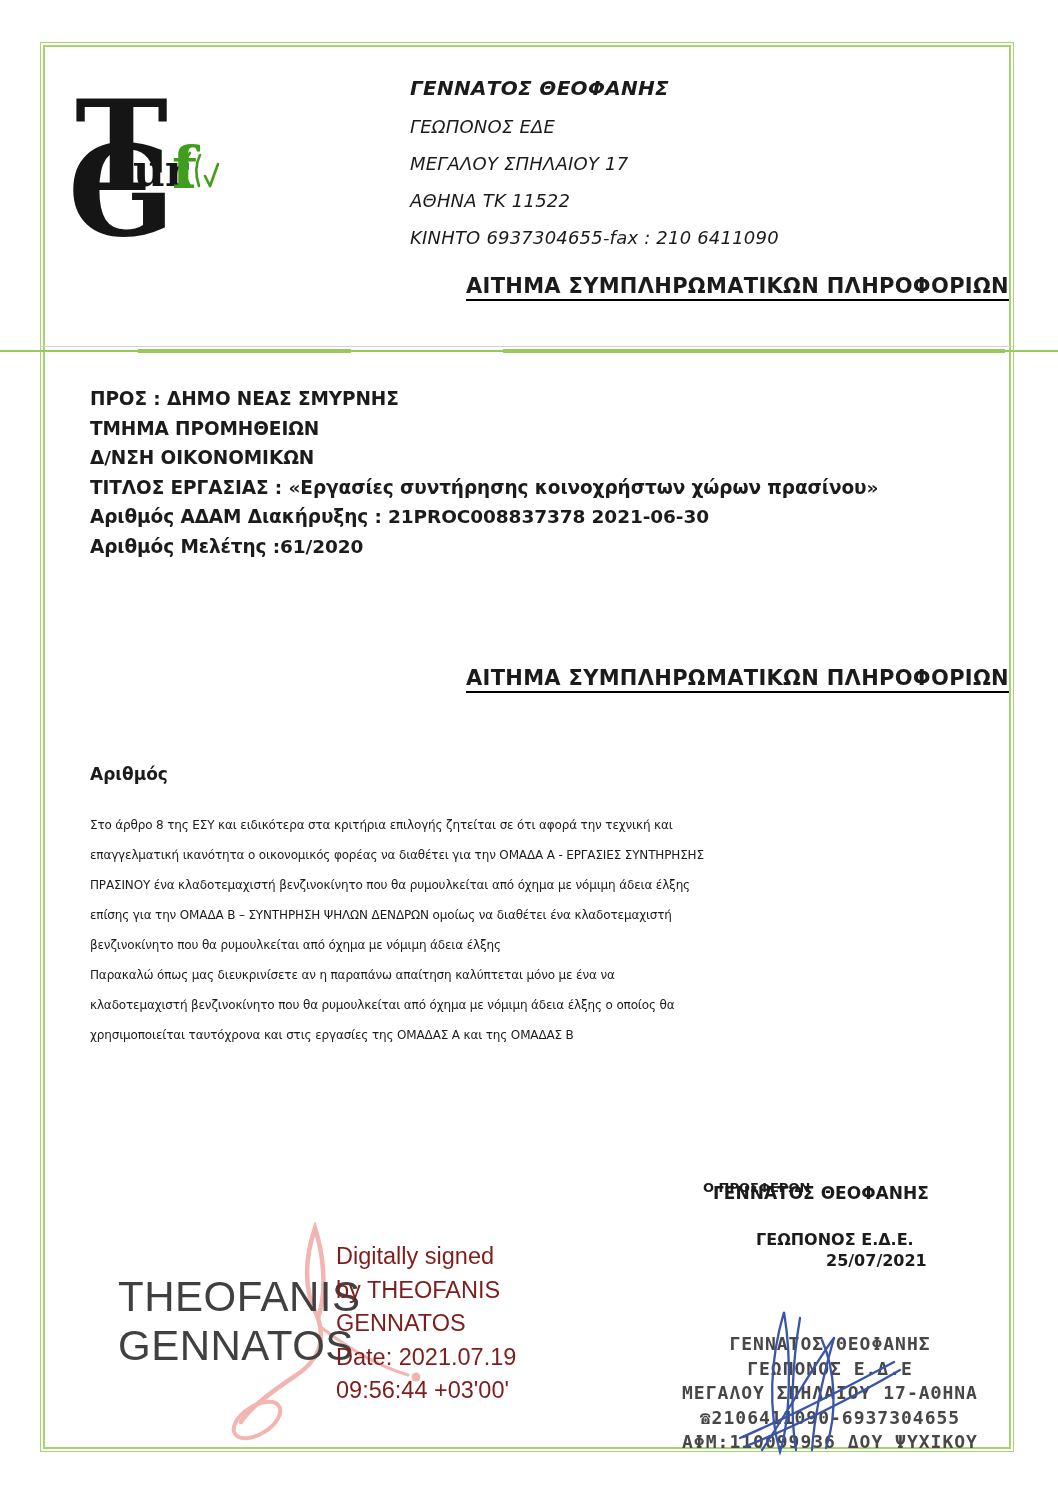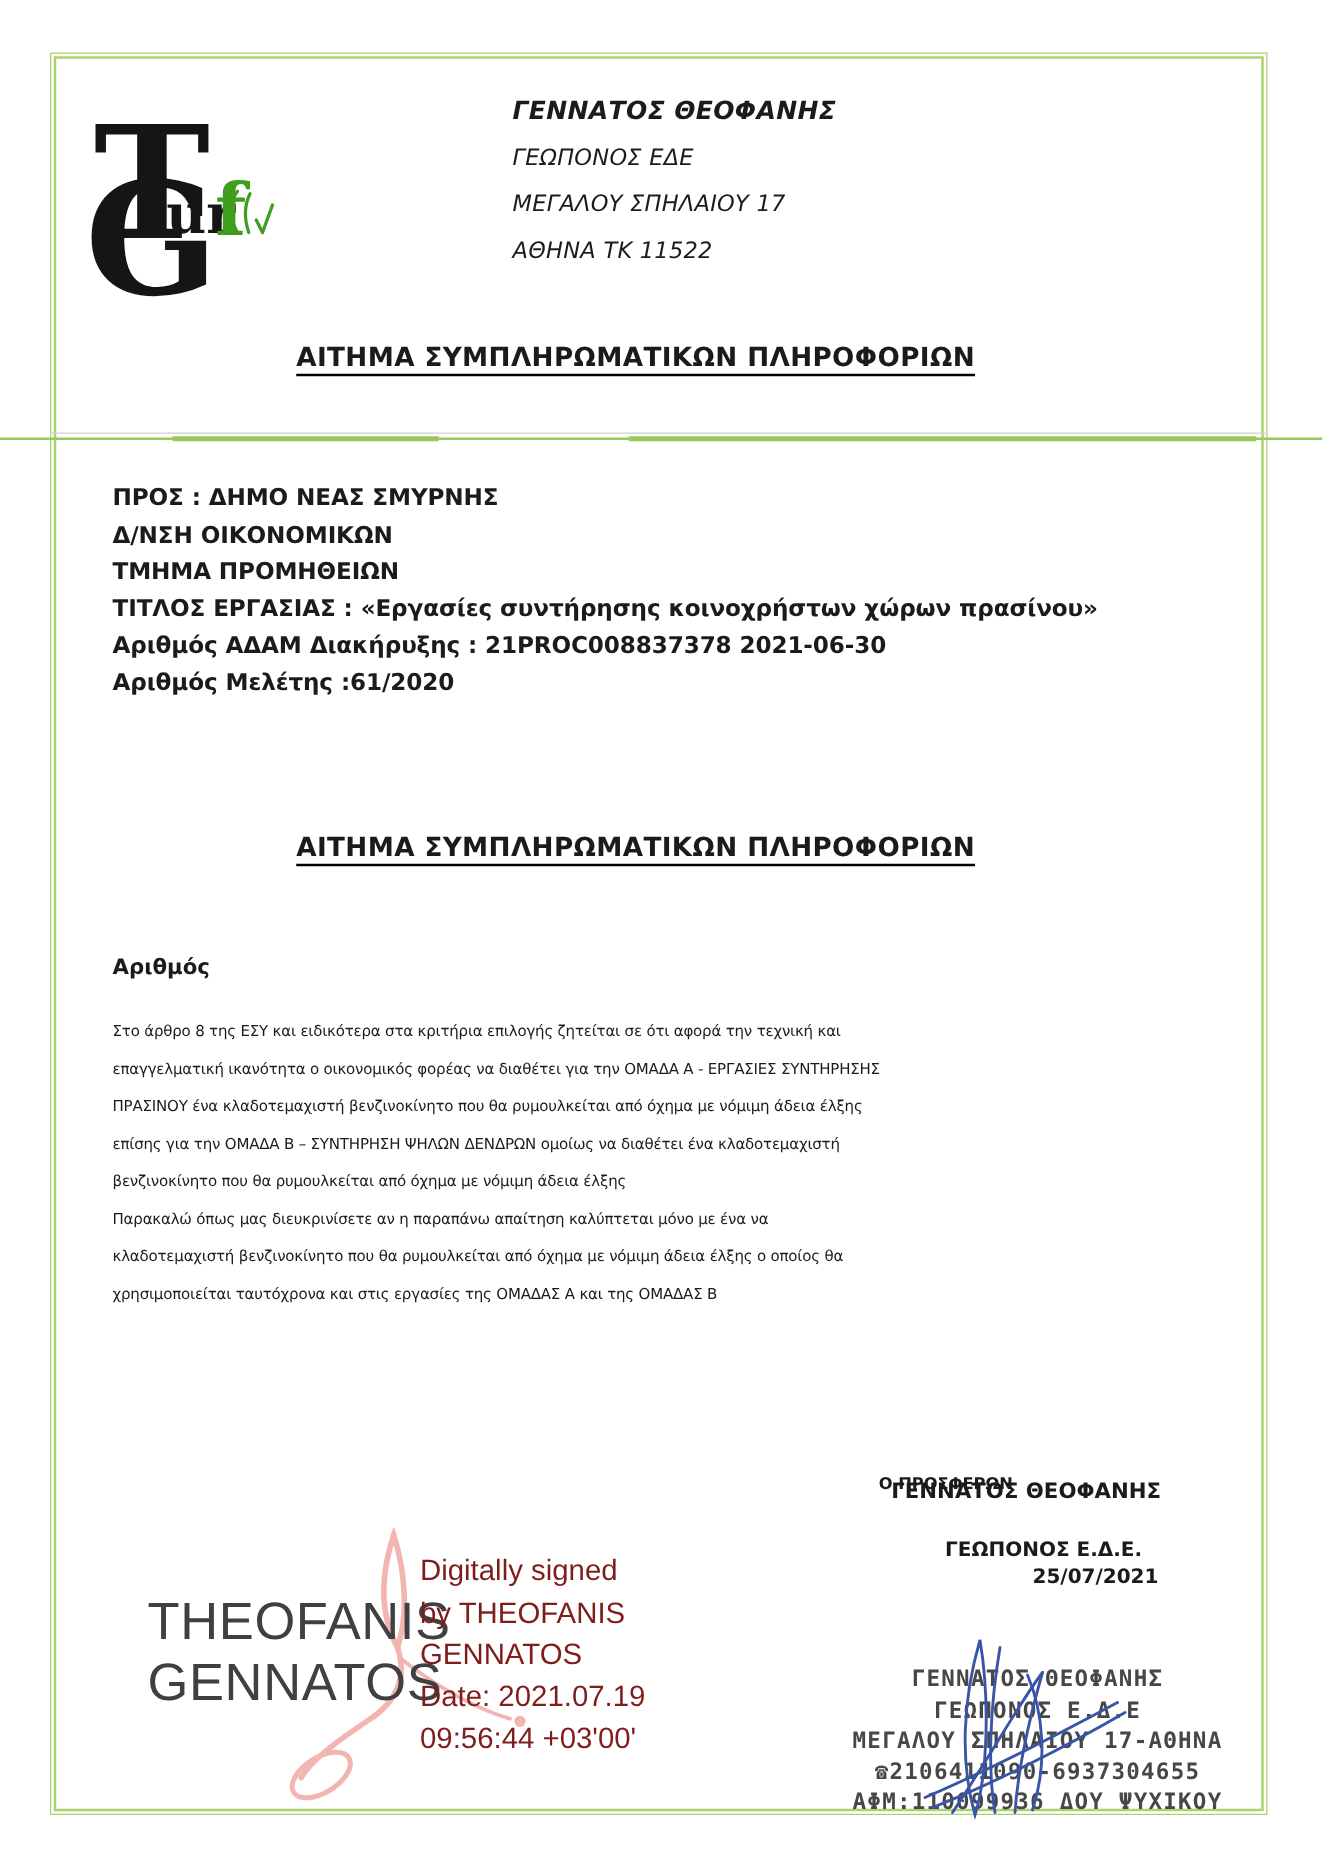--- a/index.html
+++ b/index.html
@@ -16,21 +16,21 @@
   .logo{position:absolute;left:66px;top:96px;width:175px;height:155px;}
   .logo text{font-family:"DejaVu Serif",serif;font-weight:bold;fill:#151515;}
   .logo .green-f{fill:var(--logo-green,#3f9e1e);}
   .logo .grass{stroke:var(--logo-green,#3f9e1e);fill:none;stroke-width:2.6;stroke-linecap:round;}
 
   
   .lh-name{position:absolute;left:410px;top:76px;font-size:20px;font-weight:bold;font-style:italic;letter-spacing:.3px;}
   .lh-lines{position:absolute;left:410px;top:108px;font-size:18px;font-style:italic;line-height:37px;letter-spacing:.2px;}
 
   
-  .doc-title{position:absolute;left:22px;width:973px;text-align:center;}
+  .doc-title{position:absolute;left:36px;width:973px;text-align:right;}
   .doc-title span{font-weight:bold;font-size:21px;letter-spacing:.3px;
     border-bottom:2.5px solid #000;padding-bottom:1px;}
   .title-top{top:274px;}
   .title-mid{top:666px;}
 
   
   .gray-rule{position:absolute;left:40px;top:346px;width:973px;height:1px;background:#cfcfcf;}
   .green-rule{position:absolute;left:0;top:350px;width:1058px;height:2px;background:var(--rule-green,#97ca5b);}
   .green-rule-thick{position:absolute;height:4px;top:349px;background:var(--rule-green,#97ca5b);}
   .seg1{left:138px;width:213px;}
@@ -88,35 +88,36 @@
       <path d="M139,80 L144,90"></path>
       <path d="M152,68 L144,90"></path>
     </g>
   </svg>
 
   <div class="lh-name">ΓΕΝΝΑΤΟΣ ΘΕΟΦΑΝΗΣ</div>
   <div class="lh-lines">
     <div>ΓΕΩΠΟΝΟΣ ΕΔΕ</div>
     <div>ΜΕΓΑΛΟΥ ΣΠΗΛΑΙΟΥ 17</div>
     <div>ΑΘΗΝΑ  ΤΚ 11522</div>
+    <div>ΚΙΝΗΤΟ 6937304655-fax : 210 6411090</div>
   </div>
 
   <div class="doc-title title-top">
     <span>ΑΙΤΗΜΑ ΣΥΜΠΛΗΡΩΜΑΤΙΚΩΝ ΠΛΗΡΟΦΟΡΙΩΝ</span>
   </div>
 
   <div class="gray-rule"></div>
   <div class="green-rule"></div>
   <div class="green-rule-thick seg1"></div>
   <div class="green-rule-thick seg2"></div>
 
   <div class="recipient">
     <div>ΠΡΟΣ :  ΔΗΜΟ ΝΕΑΣ ΣΜΥΡΝΗΣ</div>
+    <div>ΤΜΗΜΑ ΠΡΟΜΗΘΕΙΩΝ</div>
     <div>Δ/ΝΣΗ ΟΙΚΟΝΟΜΙΚΩΝ</div>
-    <div>ΤΜΗΜΑ ΠΡΟΜΗΘΕΙΩΝ</div>
     <div>ΤΙΤΛΟΣ ΕΡΓΑΣΙΑΣ : «Εργασίες συντήρησης κοινοχρήστων χώρων πρασίνου»</div>
     <div>Αριθμός  ΑΔΑΜ Διακήρυξης  : 21PROC008837378 2021-06-30</div>
     <div>Αριθμός  Μελέτης  :61/2020</div>
   </div>
 
   <div class="doc-title title-mid">
     <span>ΑΙΤΗΜΑ ΣΥΜΠΛΗΡΩΜΑΤΙΚΩΝ ΠΛΗΡΟΦΟΡΙΩΝ</span>
   </div>
 
   <div class="q-heading">Αριθμός</div>

